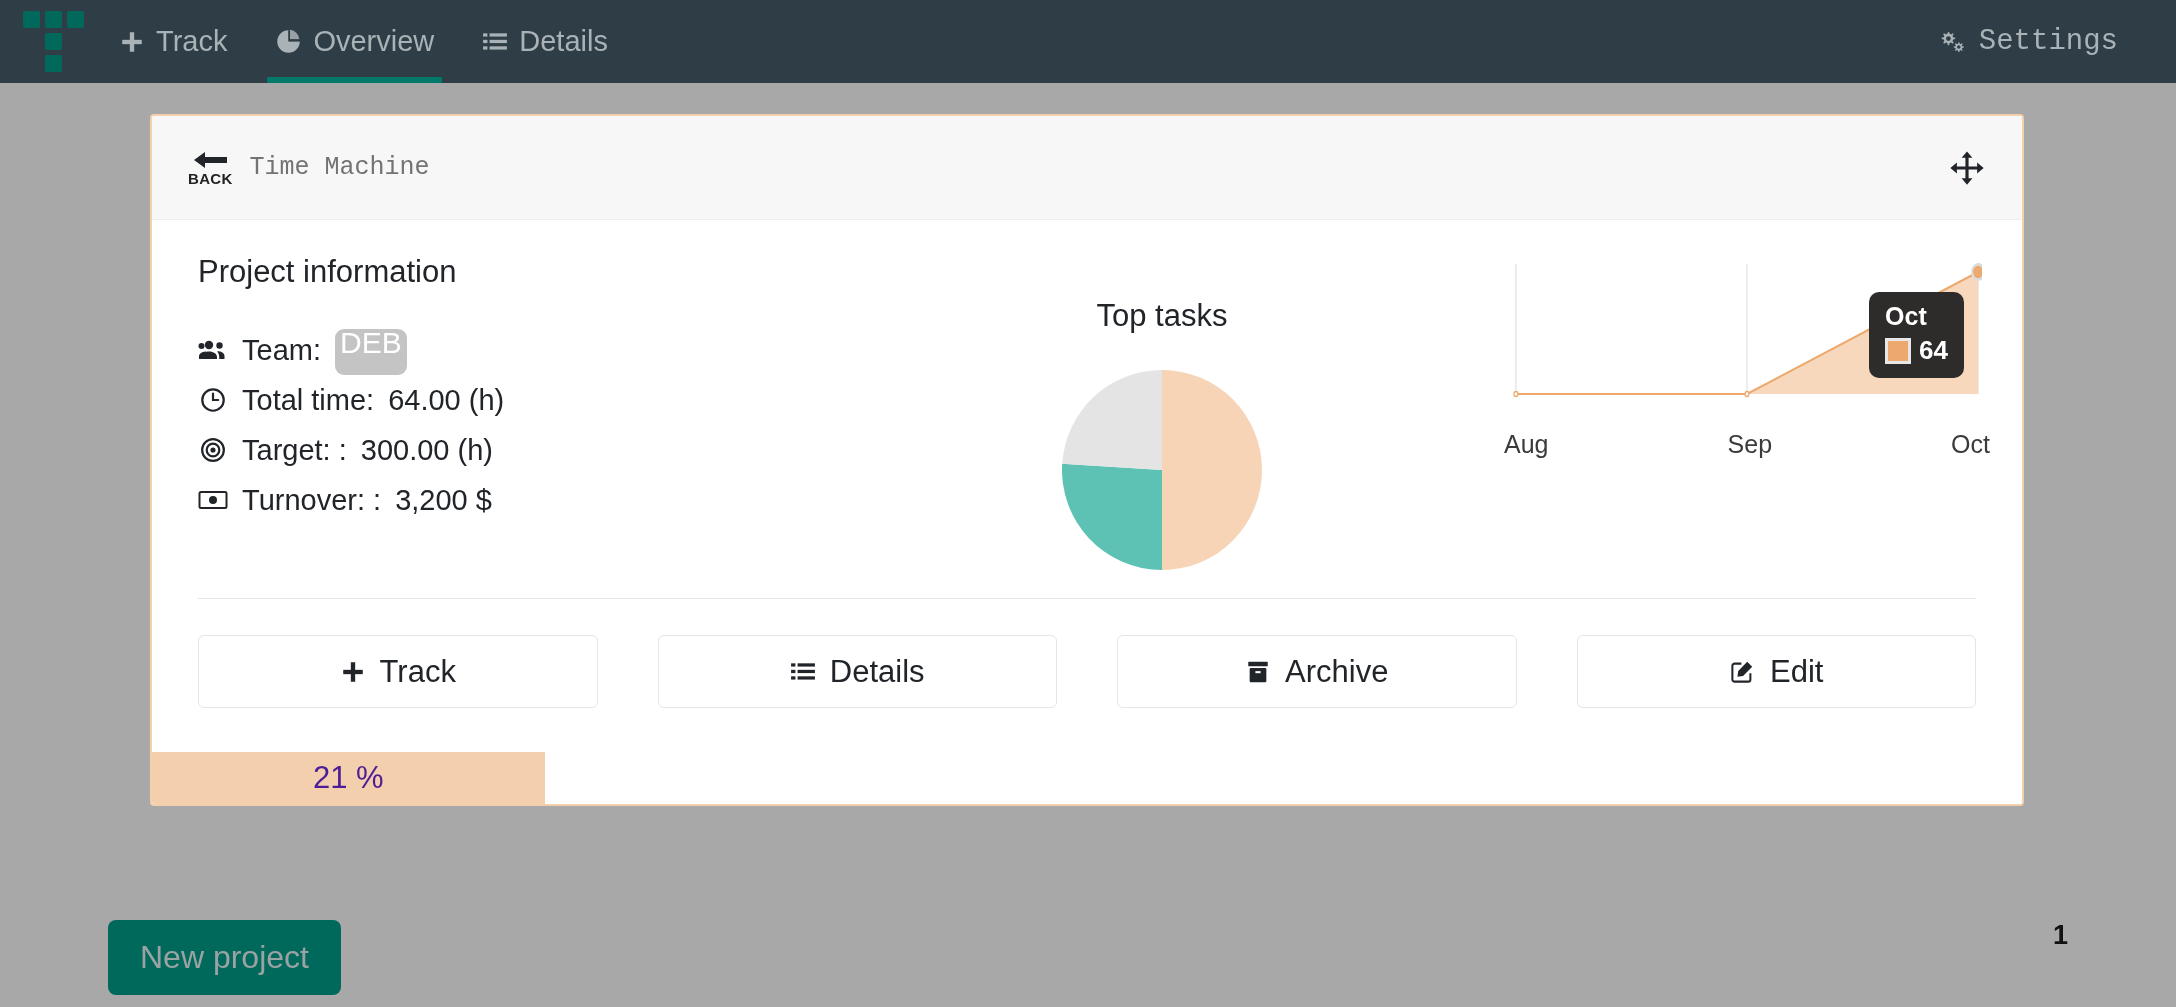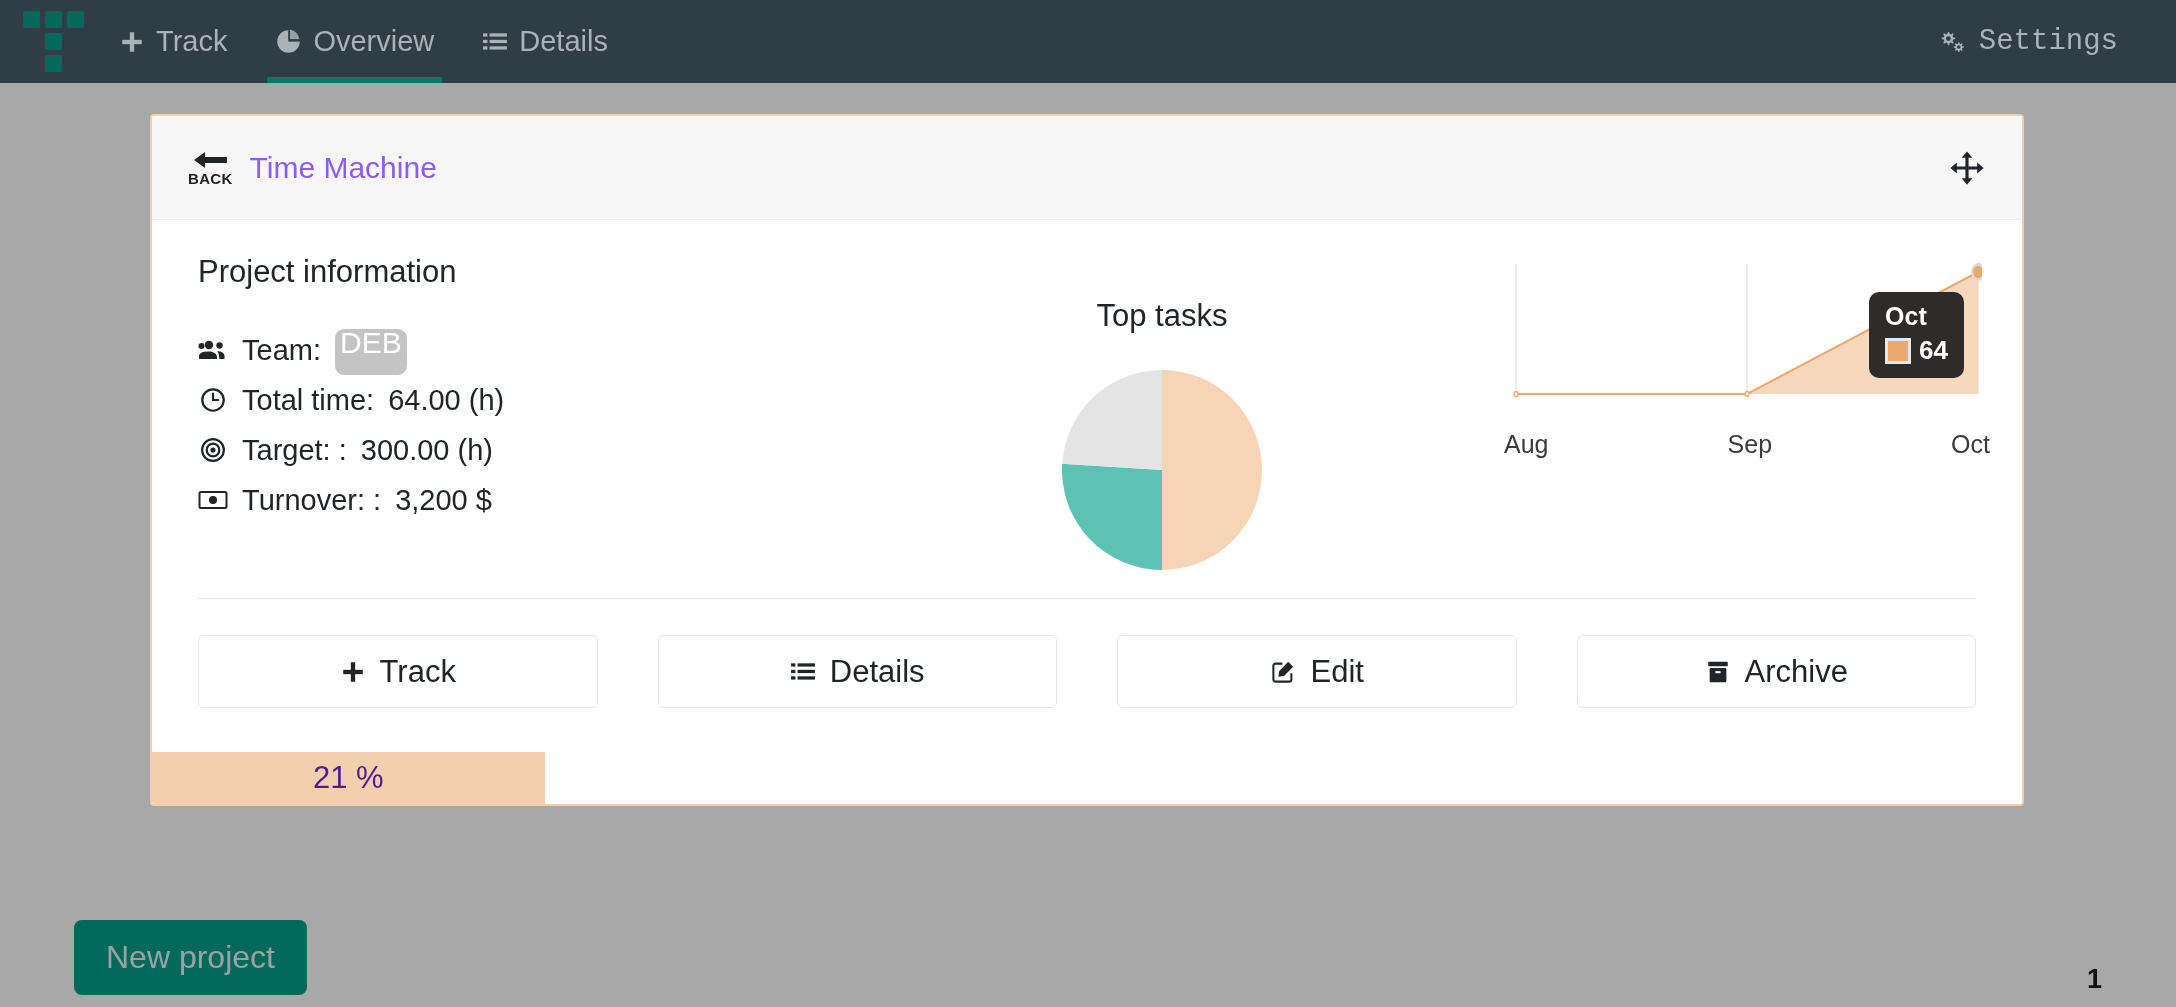--- a/index.html
+++ b/index.html
@@ -104,21 +104,21 @@
     cursor: pointer;
     line-height: 1;
   }
   .back-label {
     font-size: 15px;
     font-weight: bold;
     color: #222;
     letter-spacing: .3px;
     margin-top: 1px;
   }
-  .card-title { font-size: 30px; color: #8b5cf6; }
+  .card-title { font-size: 25px; color: #737373; font-family: Liberation Mono, monospace; }
   .move-handle { margin-left: auto; cursor: move; }
 
   .card-body { display: flex; padding: 34px 0 0 0; }
   .col { }
   .col-info { width: 700px; padding-left: 46px; }
   .col-pie  { width: 620px; margin-top: 44px; }
   .col-hist { flex: 1; }
 
   .section-title {
     font-size: 31px;
@@ -230,22 +230,22 @@
     color: #4c1d95;
     font-size: 31px;
   }
 
   
   .footer {
     position: absolute;
     left: 0; right: 0;
     top: 837px;
     display: flex;
-    align-items: flex-end;
-    padding: 0 74px;
+    align-items: flex-start;
+    padding: 0 108px;
   }
   .new-project-btn {
     background: #00695c;
     color: #9aa3a3;
     border: none;
     border-radius: 8px;
     font-size: 32px;
     padding: 19px 32px;
     cursor: pointer;
     font-family: "Liberation Sans", sans-serif;
@@ -474,38 +474,38 @@
               <rect x="7" y="10" width="16" height="3"></rect>
             <rect x="1" y="16" width="4" height="3"></rect>
               <rect x="7" y="16" width="16" height="3"></rect>
           </svg>
         </span>
         <span>Details</span>
       </div>
 
       <div class="action-btn">
         <span>
-          <svg class="icon-svg" width="27" height="27" viewBox="0 0 24 24" fill="none" stroke="#212529" stroke-width="1.8">
-            <path d="M19 13.5V19a2 2 0 0 1-2 2H5a2 2 0 0 1-2-2V7a2 2 0 0 1 2-2h6"></path>
-            <path d="M16.2 3.4l4.4 4.4-8.1 8.1-5 .7.7-5z" fill="#212529" stroke="none"></path>
-          </svg>
-        </span>
-        <span>Edit</span>
-      </div>
-
-      <div class="action-btn">
-        <span>
           <svg class="icon-svg" width="26" height="26" viewBox="0 0 24 24" fill="#212529">
             <rect x="3" y="2.5" width="18" height="4.3" rx="0.8"></rect>
             <rect x="4.3" y="8.2" width="15.4" height="13.3" rx="1"></rect>
             <rect x="9.6" y="11.2" width="4.8" height="1.9" fill="#ffffff"></rect>
           </svg>
         </span>
         <span>Archive</span>
       </div>
+
+      <div class="action-btn">
+        <span>
+          <svg class="icon-svg" width="27" height="27" viewBox="0 0 24 24" fill="none" stroke="#212529" stroke-width="1.8">
+            <path d="M19 13.5V19a2 2 0 0 1-2 2H5a2 2 0 0 1-2-2V7a2 2 0 0 1 2-2h6"></path>
+            <path d="M16.2 3.4l4.4 4.4-8.1 8.1-5 .7.7-5z" fill="#212529" stroke="none"></path>
+          </svg>
+        </span>
+        <span>Edit</span>
+      </div>
     </div>
 
     <div class="progress-outer">
       <div class="progress-fill" id="progress-fill" style="width: 21%;">
         <span>21 %</span>
       </div>
     </div>
   </div>
 
   <div class="footer">

